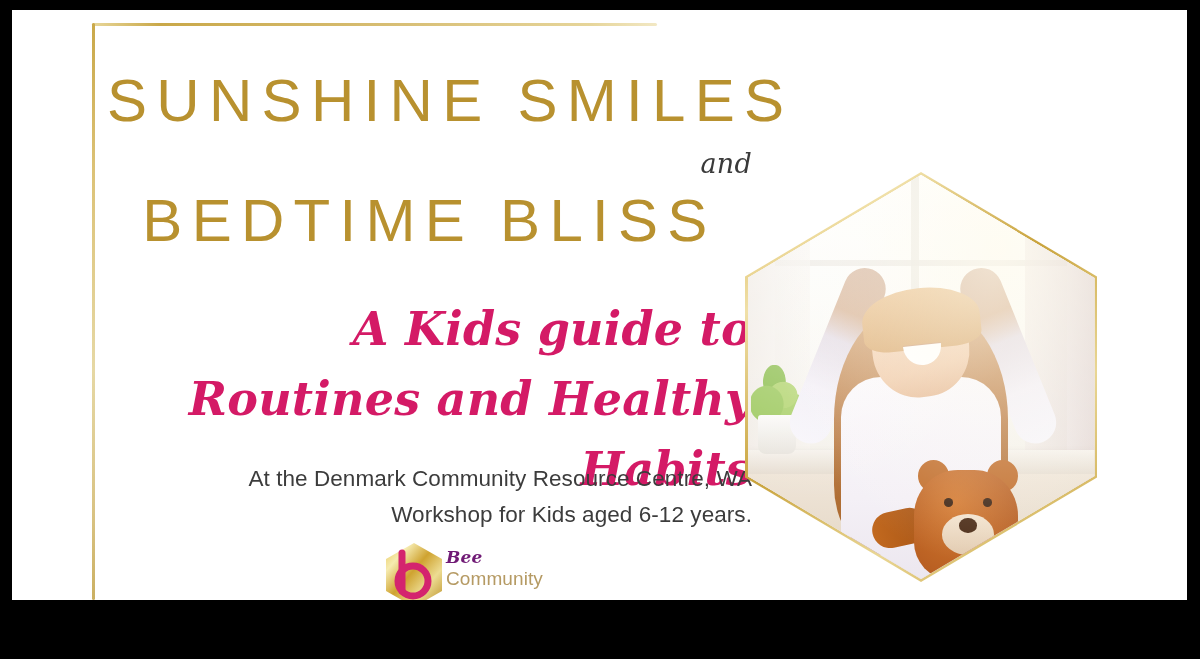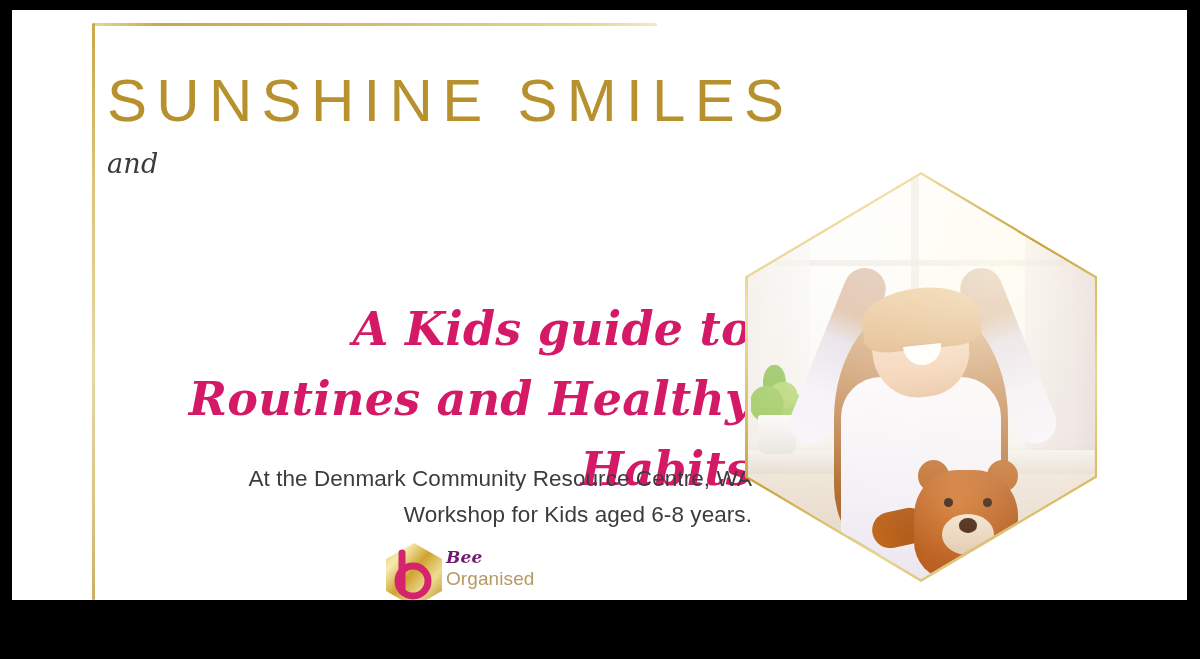--- a/index.html
+++ b/index.html
@@ -83,21 +83,21 @@
     top: 168px;
     width: 645px;
     font-size: 60px;
   }
 
   #headline-and {
     position: absolute;
     left: 0;
     top: 125px;
     width: 645px;
-    text-align: left;
+    text-align: right;
     font-family: "DejaVu Serif", serif;
     font-style: italic;
     font-size: 27px;
     color: #3a3a3a;
     letter-spacing: 0.01em;
   }
 
   #subtitle {
     position: absolute;
     left: 0;
@@ -417,26 +417,27 @@
 
     <div id="gold-rule-top"></div>
     <div id="gold-rule-left"></div>
 
     <div id="text-column">
 
       <div class="headline" id="headline-line-1">SUNSHINE SMILES</div>
 
       <div id="headline-and">and</div>
 
+      <div class="headline" id="headline-line-2">BEDTIME BLISS</div>
 
       <div id="subtitle">A Kids guide to Routines and Healthy Habits</div>
 
       <div id="details">
         <div>At the Denmark Community Resource Centre, WA</div>
-        <div>Workshop for Kids aged 6-8 years.</div>
+        <div>Workshop for Kids aged 6-12 years.</div>
       </div>
 
       <div id="logo-block">
         <div id="logo-hex-wrap">
           <svg width="64" height="68" viewBox="0 0 64 68" aria-hidden="true">
             <defs>
               <linearGradient id="hexgold" x1="0%" y1="0%" x2="100%" y2="100%">
                 <stop offset="0%" stop-color="#e8c85a"></stop>
                 <stop offset="22%" stop-color="#f6ebb0"></stop>
                 <stop offset="46%" stop-color="#cfa330"></stop>
@@ -444,21 +445,21 @@
                 <stop offset="100%" stop-color="#b88c23"></stop>
               </linearGradient>
             </defs>
             <polygon points="32,2 60,18 60,50 32,66 4,50 4,18" fill="url(#hexgold)"></polygon>
             <path d="M20 12 L20 50" stroke="#d4246e" stroke-width="7" stroke-linecap="round" fill="none"></path>
             <circle cx="31" cy="40" r="15" fill="none" stroke="#d4246e" stroke-width="7"></circle>
           </svg>
         </div>
         <div id="logo-text-wrap">
           <div id="logo-bee">Bee</div>
-          <div id="logo-organised">Organised</div>
+          <div id="logo-organised">Community</div>
         </div>
       </div>
 
     </div>
 
     <div id="hex-photo-frame">
       <div class="hex-clip" id="hex-gold-edge"></div>
       <div id="hex-photo-inner">
         <div class="ph" id="ph-room-bg"></div>
         <div class="ph" id="ph-window-pane"></div>

